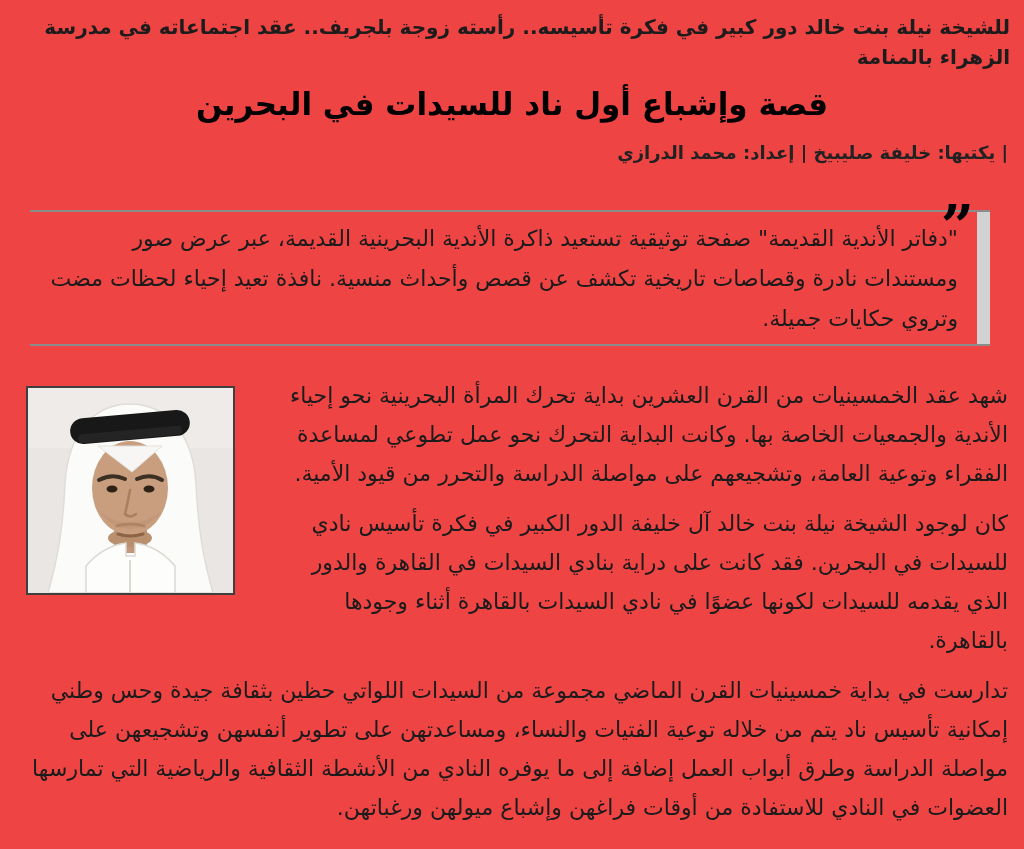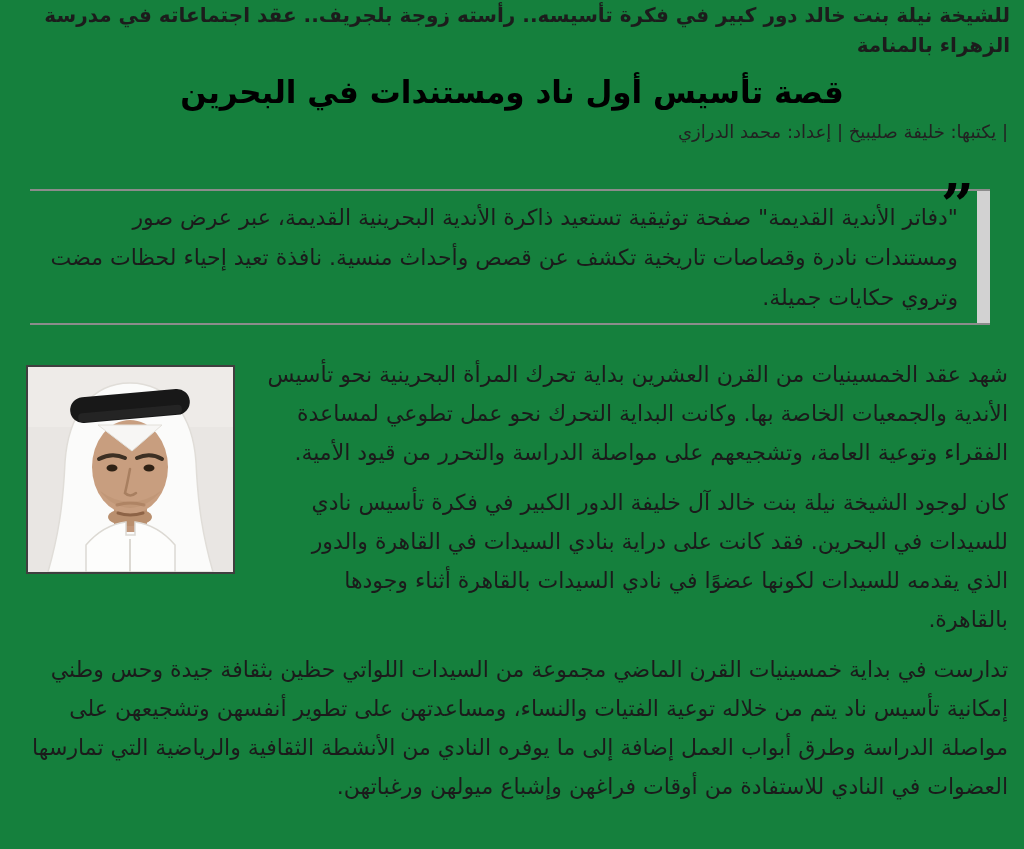--- a/index.html
+++ b/index.html
@@ -9,48 +9,48 @@
     height: 849px;
     background: #ffffff;
     overflow: hidden;
     font-family: "DejaVu Sans", sans-serif;
     direction: rtl;
   }
   .page {
     position: relative;
     width: 1024px;
     height: 849px;
-    background: #15803d;
+    background: #ef4444;
     color: #1b1b1b;
     box-sizing: border-box;
-    padding-top: 0;
+    padding-top: 12px;
     overflow: hidden;
   }
   .kicker {
     margin: 0 14px;
     text-align: right;
     font-size: 20px;
     line-height: 30px;
     font-weight: bold;
     color: #1c1c1c;
   }
   .headline {
     margin: 10px 14px 0;
     text-align: center;
     font-size: 31px;
     line-height: 44px;
     font-weight: bold;
     color: #000000;
   }
   .byline {
-    margin: 4px 16px 0;
+    margin: 13px 16px 0;
     text-align: right;
     font-size: 18px;
     line-height: 28px;
-    font-weight: normal;
+    font-weight: bold;
     color: #222222;
   }
   .quote-box {
     position: relative;
     margin: 43px 34px 0 30px;
     border-top: 2px solid #8c8c8c;
     border-bottom: 2px solid #8c8c8c;
     padding: 7px 32px 5px 20px;
   }
   .quote-side-bar {
@@ -95,21 +95,21 @@
   .photo-frame svg { display: block; }
   .article p { margin: 0 0 11px 0; }
 </style>
 </head>
 <body>
 
 <div class="page">
 
   <div class="kicker">للشيخة نيلة بنت خالد دور كبير في فكرة تأسيسه.. رأسته زوجة بلجريف.. عقد اجتماعاته في مدرسة الزهراء بالمنامة</div>
 
-  <h1 class="headline">قصة تأسيس أول ناد ومستندات في البحرين</h1>
+  <h1 class="headline">قصة وإشباع أول ناد للسيدات في البحرين</h1>
 
   <div class="byline">|  يكتبها: خليفة صليبيخ | إعداد: محمد الدرازي</div>
 
   <div class="quote-box">
     <div class="quote-side-bar"></div>
     <div class="quote-mark">”</div>
     <div class="quote-text">"دفاتر الأندية القديمة" صفحة توثيقية تستعيد ذاكرة الأندية البحرينية القديمة، عبر عرض صور ومستندات نادرة وقصاصات تاريخية تكشف عن قصص وأحداث منسية. نافذة تعيد إحياء لحظات مضت وتروي حكايات جميلة.</div>
   </div>
 
   <div class="article">
@@ -143,21 +143,21 @@
         <path d="M102,102 Q99,118 97,126 Q102,131 108,126" stroke="#a87f60" stroke-width="2.5" fill="none" stroke-linecap="round"></path>
 
         <path d="M89,138 Q102,134 116,138" stroke="#a07455" stroke-width="3" fill="none" opacity="0.55" stroke-linecap="round"></path>
         <path d="M90,146 Q102,150 115,146" stroke="#8d6346" stroke-width="3" fill="none" stroke-linecap="round"></path>
 
         <path d="M58,205 L58,178 Q75,158 98,155 L98,168 L107,168 L107,155 Q130,158 147,178 L147,205 Z" fill="#fdfdfc" stroke="#dcd9d3" stroke-width="1.5"></path>
         <path d="M102,172 L102,205" stroke="#dcd9d3" stroke-width="2"></path>
       </svg>
     </div>
 
-    <p>شهد عقد الخمسينيات من القرن العشرين بداية تحرك المرأة البحرينية نحو تأسيس الأندية والجمعيات الخاصة بها. وكانت البداية التحرك نحو عمل تطوعي لمساعدة الفقراء وتوعية العامة، وتشجيعهم على مواصلة الدراسة والتحرر من قيود الأمية.</p>
+    <p>شهد عقد الخمسينيات من القرن العشرين بداية تحرك المرأة البحرينية نحو إحياء الأندية والجمعيات الخاصة بها. وكانت البداية التحرك نحو عمل تطوعي لمساعدة الفقراء وتوعية العامة، وتشجيعهم على مواصلة الدراسة والتحرر من قيود الأمية.</p>
 
     <p>كان لوجود الشيخة نيلة بنت خالد آل خليفة الدور الكبير في فكرة تأسيس نادي للسيدات في البحرين. فقد كانت على دراية بنادي السيدات في القاهرة والدور الذي يقدمه للسيدات لكونها عضوًا في نادي السيدات بالقاهرة أثناء وجودها بالقاهرة.</p>
 
     <p>تدارست في بداية خمسينيات القرن الماضي مجموعة من السيدات اللواتي حظين بثقافة جيدة وحس وطني إمكانية تأسيس ناد يتم من خلاله توعية الفتيات والنساء، ومساعدتهن على تطوير أنفسهن وتشجيعهن على مواصلة الدراسة وطرق أبواب العمل إضافة إلى ما يوفره النادي من الأنشطة الثقافية والرياضية التي تمارسها العضوات في النادي للاستفادة من أوقات فراغهن وإشباع ميولهن ورغباتهن.</p>
 
   </div>
 
 </div>
 
 </body></html>

